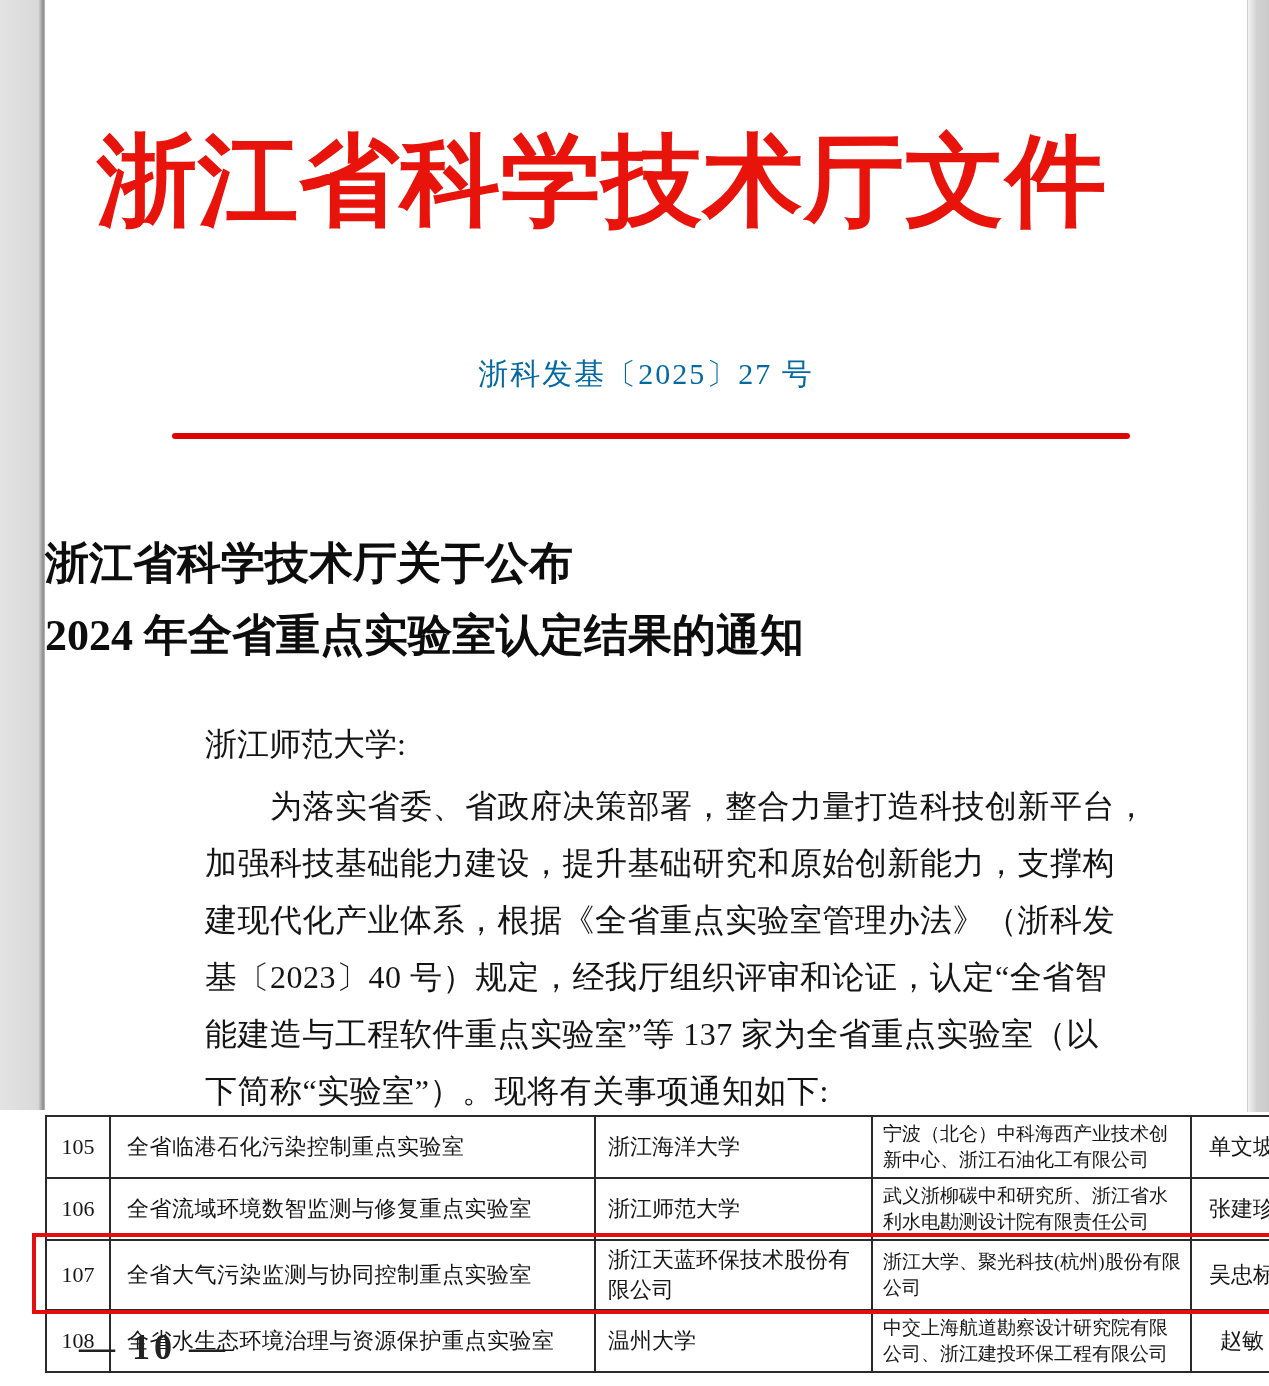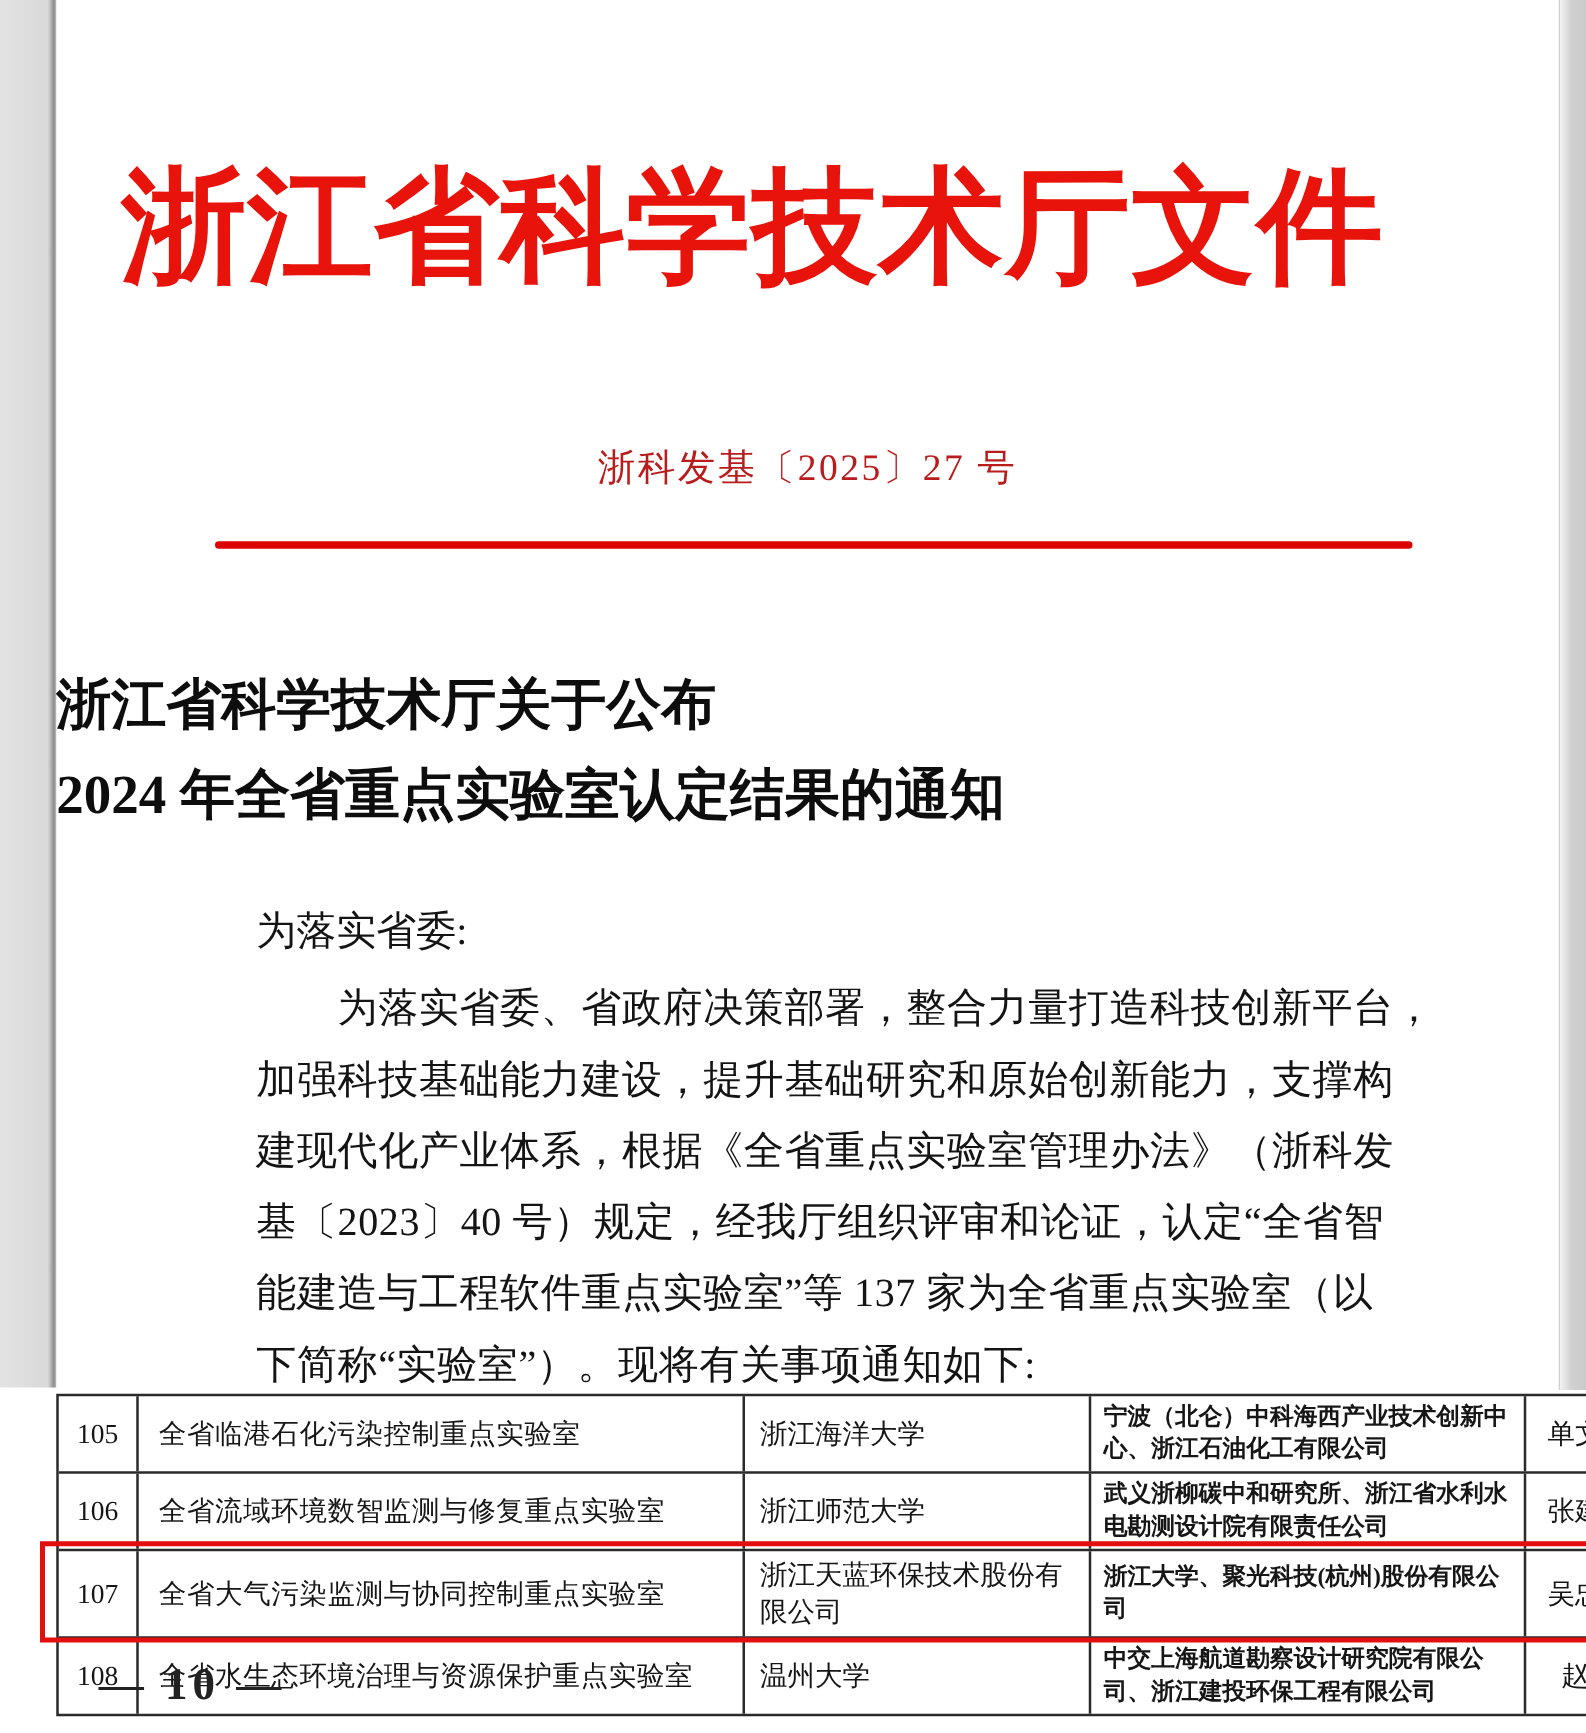--- a/index.html
+++ b/index.html
@@ -23,21 +23,21 @@
   }
   .letterhead{
     position:absolute;left:45px;top:122px;width:1114px;
     text-align:center;
     font-size:100px;font-weight:bold;
     letter-spacing:1px;
     line-height:1.2;
   }
   .doc-number{
     position:absolute;left:45px;top:354px;width:1202px;
-    text-align:center;font-size:30px;color:#b91c1c;
+    text-align:center;font-size:30px;color:#0369a1;
     letter-spacing:2px;
   }
   .red-rule{
     position:absolute;left:172px;top:433px;width:958px;height:6px;
     border-radius:3px;
   }
   .notice-title{
     position:absolute;left:45px;top:528px;width:1202px;
     text-align:left;font-size:44px;font-weight:bold;color:#0d0d0d;
     line-height:72px;
@@ -67,21 +67,21 @@
     border-right:2px solid #2a2a2a;
     display:flex;align-items:center;
     box-sizing:border-box;
     font-size:22px;color:#161616;
     padding:4px 8px;
   }
   .tcell:last-child{border-right:none;}
   .c0{width:64px;justify-content:center;font-family:"Liberation Serif","DejaVu Serif",serif;}
   .c1{width:485px;padding-left:16px;letter-spacing:0.5px;}
   .c2{width:277px;padding-left:12px;}
-  .c3{width:348px;font-size:19px;line-height:26px;padding-left:10px;padding-right:6px;font-weight:bold;}
+  .c3{width:319px;font-size:19px;line-height:26px;padding-left:10px;padding-right:6px;}
   .c4{width:100px;justify-content:center;}
   .trow.highlighted::after{
     content:"";
     position:absolute;left:-15px;right:-17px;top:-8px;bottom:-5px;
     border:4px solid var(--hl,#e30e0e);
     pointer-events:none;
     z-index:5;
   }
   .page-number{
     position:absolute;left:79px;top:1326px;
@@ -99,21 +99,21 @@
 
   <div class="doc-number">浙科发基〔2025〕27 号</div>
 
   <div class="red-rule" style="background: rgb(221, 4, 4);"></div>
 
   <div class="notice-title">
     <div>浙江省科学技术厅关于公布</div>
     <div>2024 年全省重点实验室认定结果的通知</div>
   </div>
 
-  <div class="salutation">为落实省委:</div>
+  <div class="salutation">浙江师范大学:</div>
 
   <div class="body-block" id="body-block">
       <div class="body-line">　　为落实省委、省政府决策部署，整合力量打造科技创新平台，</div>
       <div class="body-line">加强科技基础能力建设，提升基础研究和原始创新能力，支撑构</div>
       <div class="body-line">建现代化产业体系，根据《全省重点实验室管理办法》（浙科发</div>
       <div class="body-line">基〔2023〕40 号）规定，经我厅组织评审和论证，认定“全省智</div>
       <div class="body-line">能建造与工程软件重点实验室”等 137 家为全省重点实验室（以</div>
       <div class="body-line">下简称“实验室”）。现将有关事项通知如下:</div>
     </div>
 

